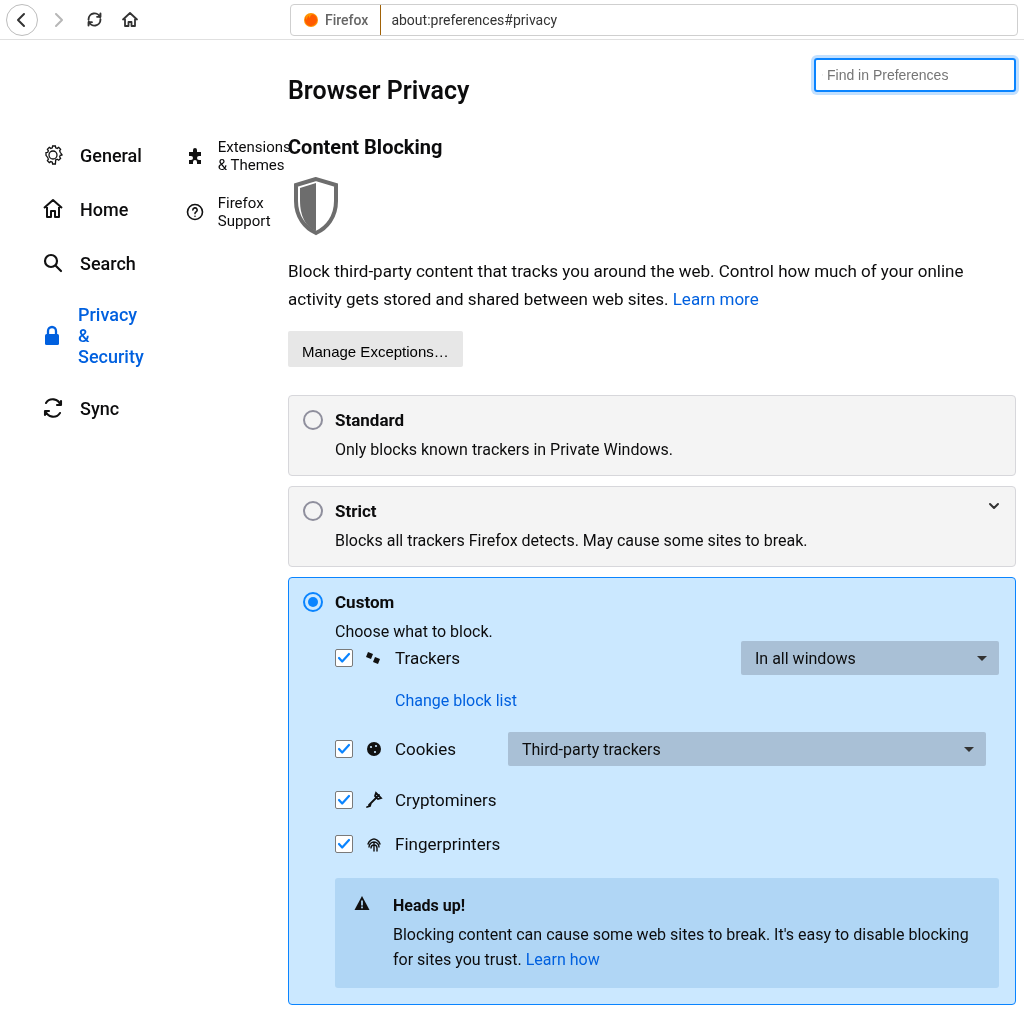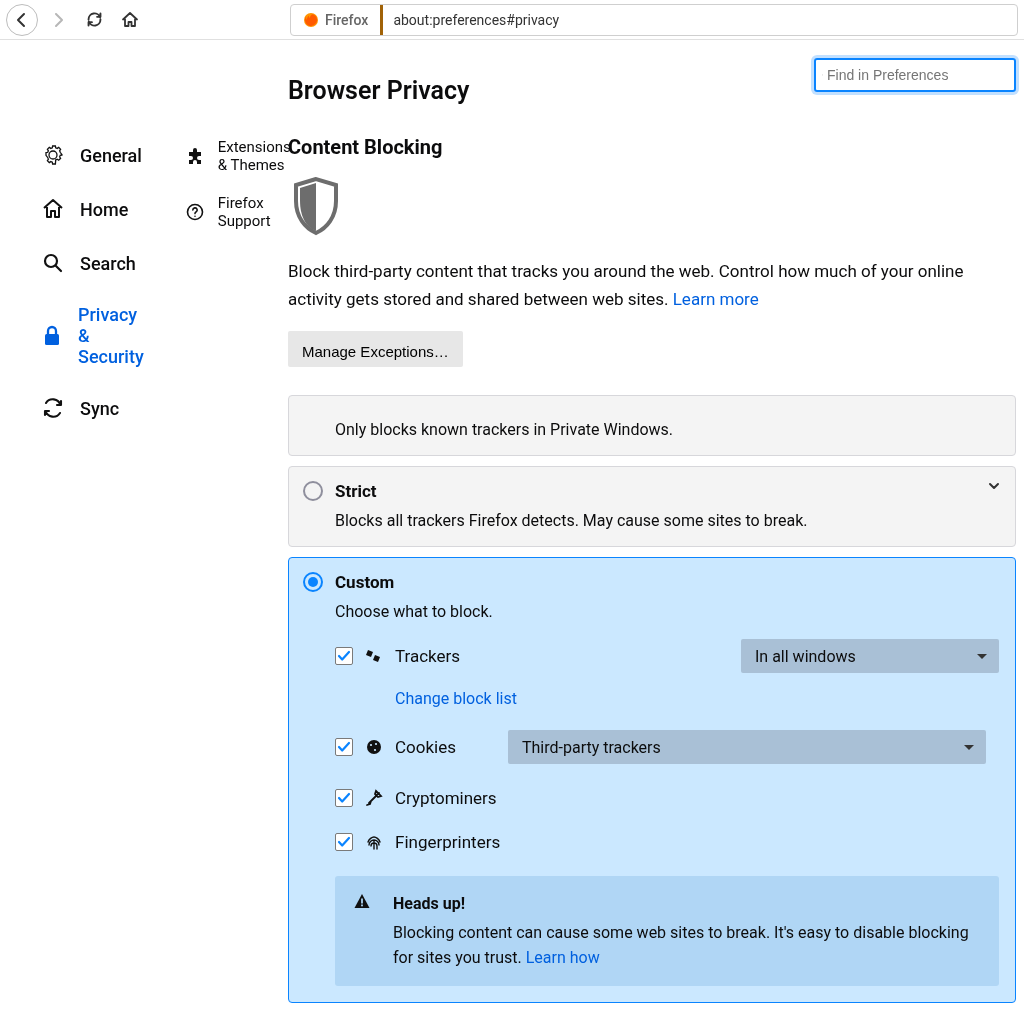--- a/index.html
+++ b/index.html
@@ -4,21 +4,21 @@
 <style>
 * { box-sizing: border-box; margin: 0; padding: 0; }
 body { font-family: -apple-system, BlinkMacSystemFont, "Segoe UI", Roboto, Helvetica, Arial, sans-serif; font-size: 16px; color: #0c0c0d; background: #fff; width: 1024px; }
 
 
 .chrome { height: 40px; border-bottom: 1px solid #e0e0e0; display: flex; align-items: center; padding: 0 6px; gap: 4px; }
 .nav-btn { width: 32px; height: 32px; border-radius: 16px; display: flex; align-items: center; justify-content: center; cursor: pointer; }
 .nav-back { border: 1px solid #bdbdbd; }
 .nav-disabled svg { opacity: .35; }
 .url-bar { flex: 1; height: 32px; border: 1px solid #cfcfcf; border-radius: 4px; margin-left: 140px; display: flex; align-items: center; font-size: 14px; overflow: hidden; }
-.url-identity { display: flex; align-items: center; gap: 6px; padding: 0 12px; height: 100%; border-right: 3px solid #a16207; }
+.url-identity { display: flex; align-items: center; gap: 6px; padding: 0 12px; height: 100%; border-right: 1px solid #a16207; }
 .url-identity span { color: #666; font-weight: 500; }
 .url-text { padding: 0 10px; color: #333; }
 
 
 .page { display: flex; min-height: calc(1011px - 40px); }
 .sidebar { width: 288px; padding-top: 88px; display: flex; flex-direction: row; }
 .sidebar-group { flex: 1; }
 .side-item { display: flex; align-items: center; gap: 14px; padding: 14px 0 14px 40px; font-size: 18px; font-weight: 500; cursor: pointer; }
 .side-item.active { color: #0060df; }
 .side-item .icon { width: 26px; height: 26px; display: flex; align-items: center; justify-content: center; }
@@ -42,21 +42,21 @@
 .option-card { border: 1px solid #d7d7db; border-radius: 4px; background: #f4f4f4; padding: 14px 16px 16px 14px; margin-bottom: 10px; position: relative; }
 .option-card.selected { background: #cbe8ff; border-color: #0a84ff; }
 .option-head { display: flex; align-items: center; gap: 12px; }
 .radio { width: 20px; height: 20px; border: 2px solid #8f8f9d; border-radius: 50%; display: inline-flex; align-items: center; justify-content: center; flex-shrink: 0; }
 .radio.checked { border-color: #0a84ff; }
 .radio.checked::after { content: ""; width: 10px; height: 10px; border-radius: 50%; background: #0a84ff; }
 .opt-title { font-size: 17px; font-weight: 700; }
 .opt-desc { font-size: 16px; margin: 10px 0 0 32px; }
 .expand-caret { position: absolute; top: 12px; right: 14px; }
 
-.custom-body { margin-left: 32px; margin-top: 18px; }
+.custom-body { margin-left: 32px; }
 .cb-row { display: flex; align-items: center; gap: 12px; margin-bottom: 24px; }
 .checkbox { width: 18px; height: 18px; border: 1px solid #7a7a7a; border-radius: 2px; background: #fff; display: flex; align-items: center; justify-content: center; flex-shrink: 0; }
 .checkbox svg { display: block; }
 .cb-label { font-size: 17px; }
 .cb-icon { width: 18px; height: 18px; display:flex; align-items:center; justify-content:center;}
 .select { background: #a9c0d6; border: none; height: 34px; padding: 0 30px 0 14px; font-size: 16px; border-radius: 2px; position: relative; cursor: pointer; display: flex; align-items: center; }
 .select::after { content: ""; position: absolute; right: 12px; top: 50%; margin-top: -2px; border-left: 5px solid transparent; border-right: 5px solid transparent; border-top: 5px solid #333; }
 .select.wide { width: 258px; }
 .select.xwide { width: 478px; }
 .row-trackers { justify-content: flex-start; }
@@ -197,20 +197,24 @@
       <div class="cb-desc">
         <span>Block third-party content that tracks you around the web. Control how much of your online activity gets stored and shared between web sites.  </span>
         <span class="link">Learn more</span>
       </div>
       <div>
         <button class="btn-gray">Manage Exceptions…</button>
       </div>
     </div>
 
     <div class="option-card">
+      <div class="option-head">
+        <span class="radio"></span>
+        <span class="opt-title">Standard</span>
+      </div>
       <div class="opt-desc">Only blocks known trackers in Private Windows.</div>
     </div>
 
     <div class="option-card">
       <div class="option-head">
         <span class="radio"></span>
         <span class="opt-title">Strict</span>
       </div>
       <span class="expand-caret">
           <svg width="14" height="14" viewBox="0 0 14 14">

